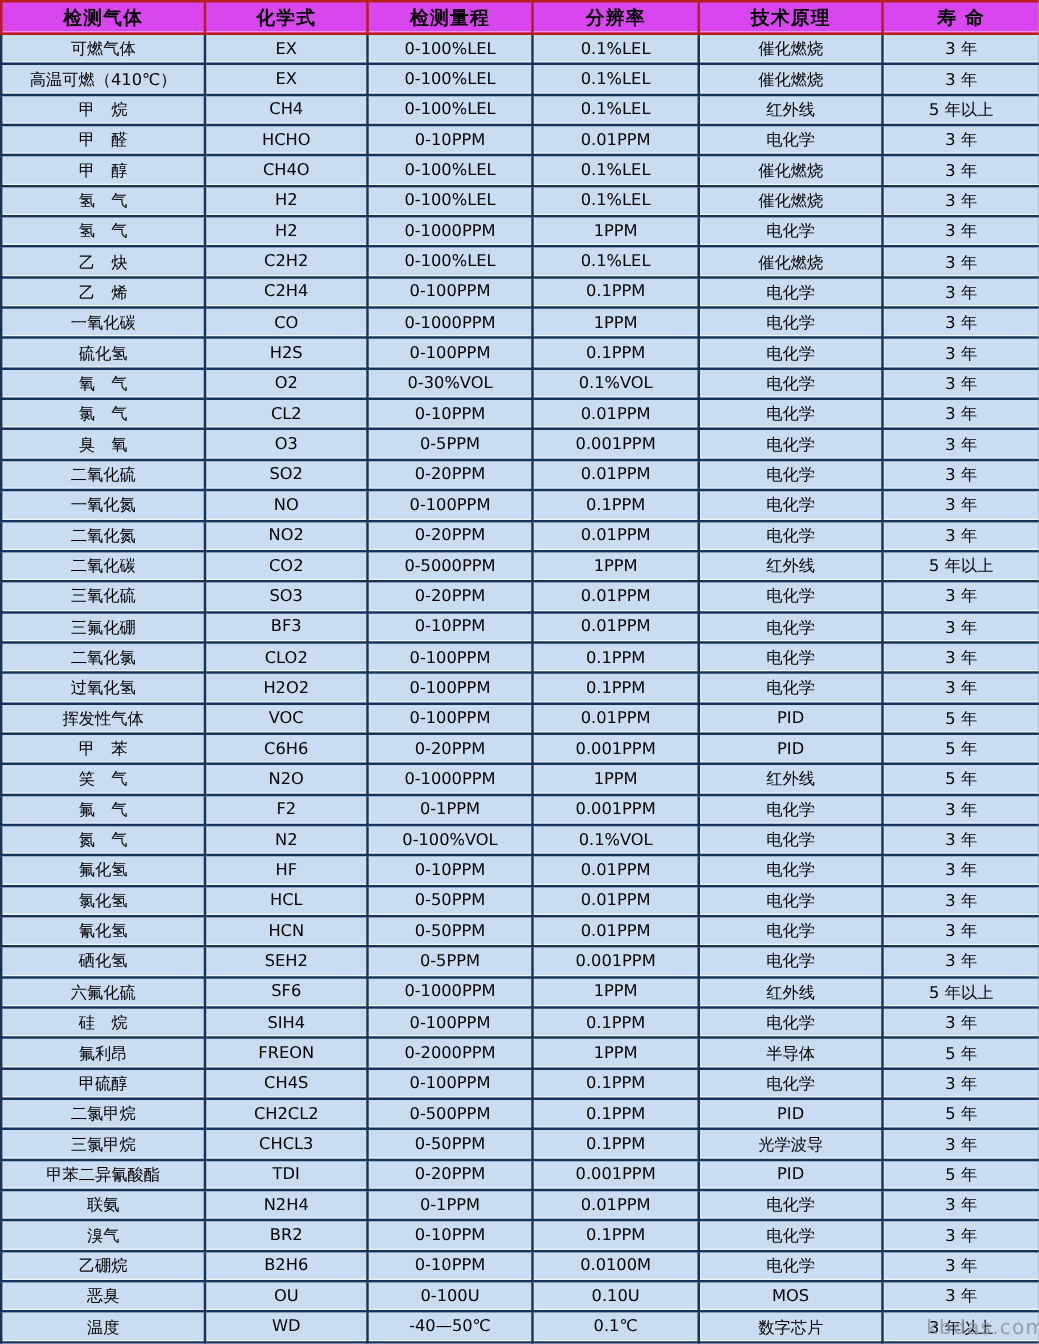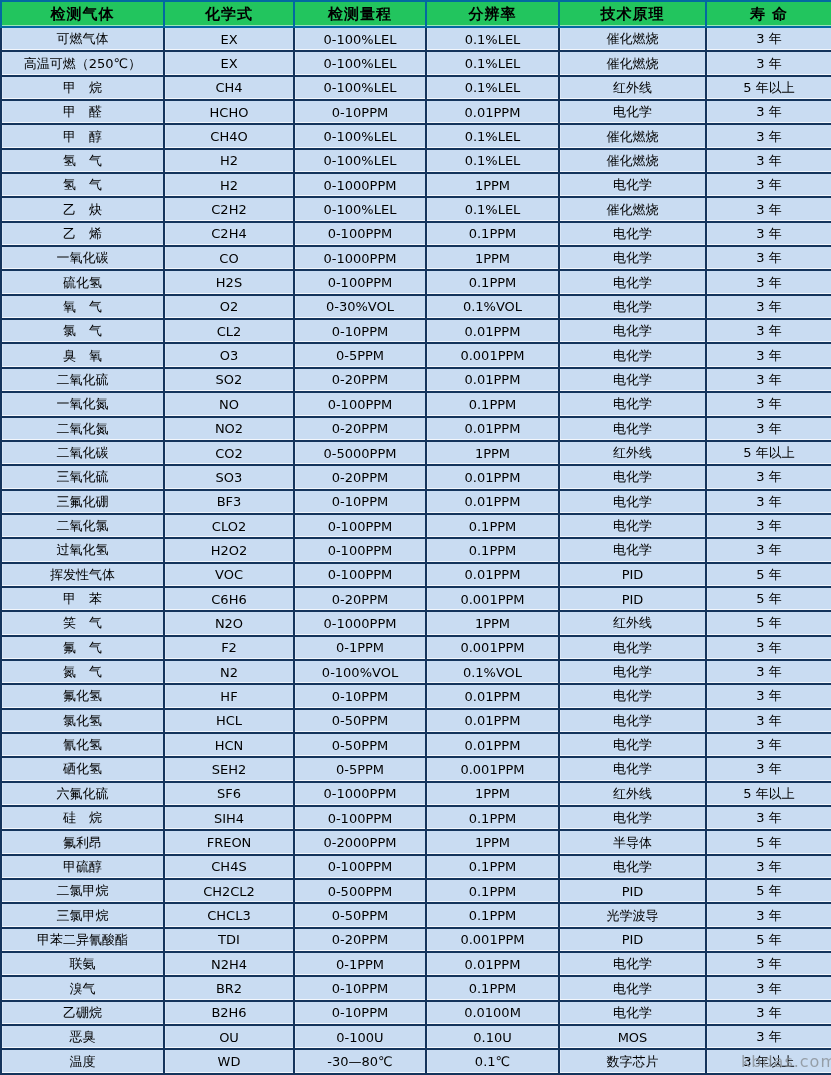--- a/index.html
+++ b/index.html
@@ -9,22 +9,22 @@
     font-family: "DejaVu Sans", "Liberation Sans", sans-serif;
     position: relative;
     overflow: hidden;
   }
   table.spec {
     width: 831px; height: 1075px;
     border-collapse: collapse;
     table-layout: fixed;
   }
   table.spec th {
-    background: #22c55e;
-    border: 2px solid #0369a1;
+    background: #d946ef;
+    border: 2px solid #b91c1c;
     font-size: 15px;
     font-weight: 700;
     color: #000;
     text-align: center;
     vertical-align: middle;
     height: 26px;
     letter-spacing: 1px;
     box-shadow: inset 0 -1px 0 rgba(255,255,255,0.55);
   }
   table.spec td {
@@ -75,21 +75,21 @@
   <tbody>
       <tr>
         <td>可燃气体</td>
         <td>EX</td>
         <td>0-100%LEL</td>
         <td>0.1%LEL</td>
         <td>催化燃烧</td>
         <td>3 年</td>
       </tr>
       <tr>
-        <td>高温可燃（250℃）</td>
+        <td>高温可燃（410℃）</td>
         <td>EX</td>
         <td>0-100%LEL</td>
         <td>0.1%LEL</td>
         <td>催化燃烧</td>
         <td>3 年</td>
       </tr>
       <tr>
         <td>甲　烷</td>
         <td>CH4</td>
         <td>0-100%LEL</td>
@@ -405,21 +405,21 @@
         <td>恶臭</td>
         <td>OU</td>
         <td>0-100U</td>
         <td>0.10U</td>
         <td>MOS</td>
         <td>3 年</td>
       </tr>
       <tr>
         <td>温度</td>
         <td>WD</td>
-        <td>-30—80℃</td>
+        <td>-40—50℃</td>
         <td>0.1℃</td>
         <td>数字芯片</td>
         <td>3 年以上</td>
       </tr>
     </tbody>
 </table>
 
 <div class="watermark">kbdas.com</div>
 
 </body></html>

